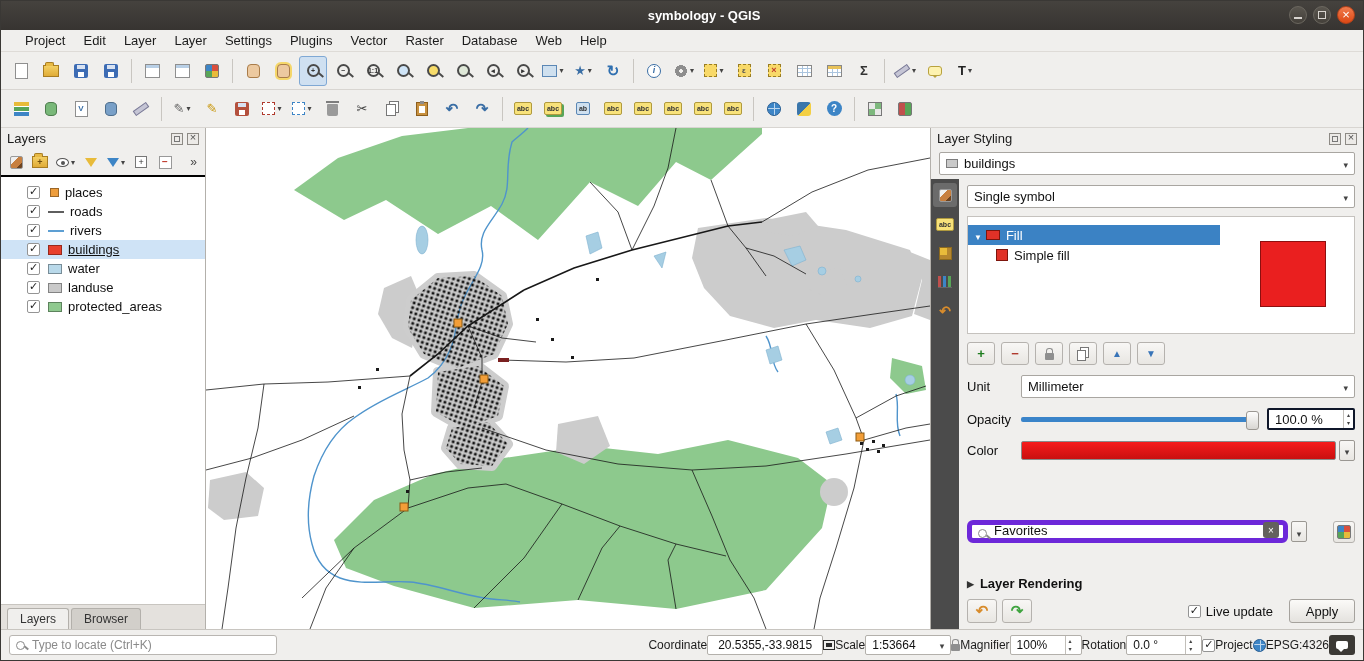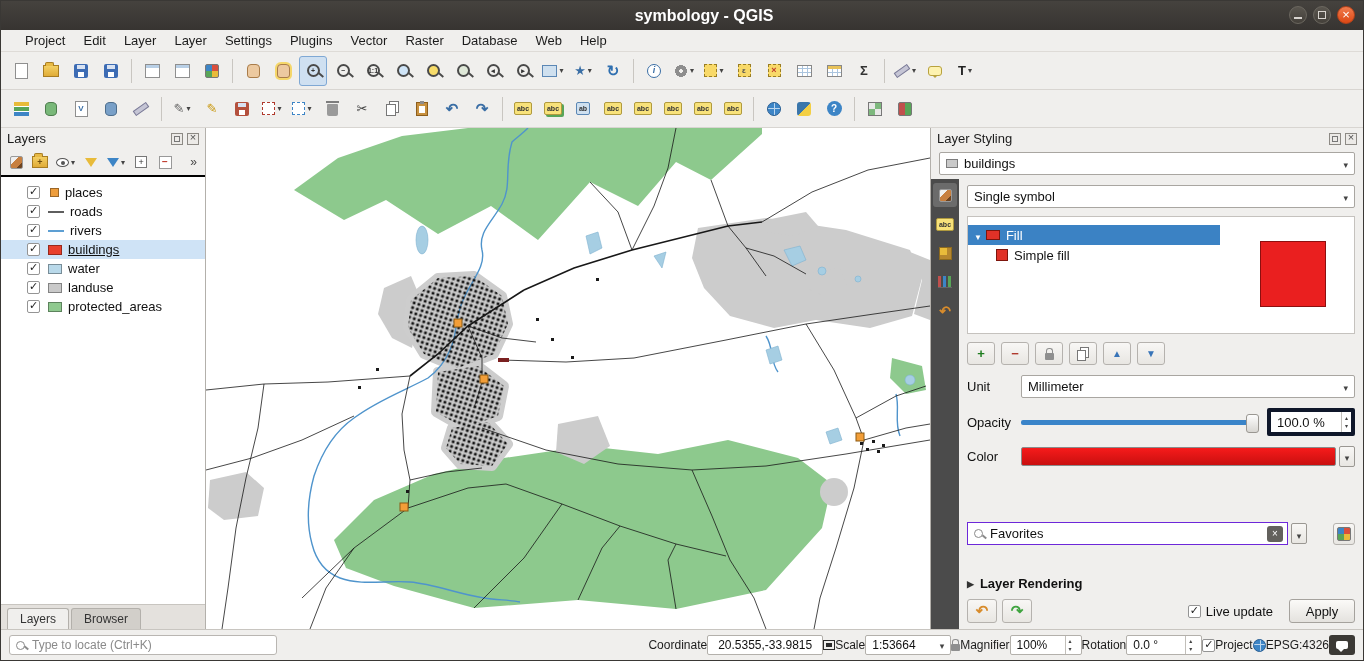--- a/index.html
+++ b/index.html
@@ -1,20 +1,20 @@
 <!DOCTYPE html>
 <html><head>
 <meta charset="utf-8">
 <style>
   *{margin:0;padding:0;box-sizing:border-box;font-family:"Liberation Sans",sans-serif;}
   html,body{width:1364px;height:661px;background:#555;}
   .win{width:1364px;height:661px;border:1px solid #3a3835;display:flex;flex-direction:column;background:#f0efed;overflow:hidden;}
   
   .titlebar{height:29px;background:linear-gradient(#45423e,#373431);display:flex;align-items:center;justify-content:center;position:relative;flex:none;}
-  .titlebar .title{color:#fff;font-size:16px;font-weight:bold;margin-left:44px;}
+  .titlebar .title{color:#fff;font-size:13px;font-weight:bold;margin-left:44px;}
   .winctl{position:absolute;right:8px;top:5px;display:flex;gap:6px;}
   .wc{width:18px;height:18px;border-radius:50%;border:1px solid #6b675f;background:linear-gradient(#5a564f,#44403a);position:relative;}
   .wc.close{background:linear-gradient(#f07c4e,#dd4814);border-color:#b5421a;}
   .wc.min::after{content:"";position:absolute;left:4px;right:4px;bottom:4px;height:2px;background:#d8d4cf;}
   .wc.max::after{content:"";position:absolute;inset:4px;border:1.5px solid #d8d4cf;}
   .wc.close::after{content:"×";position:absolute;left:0;right:0;top:-1px;text-align:center;color:#fff;font-size:13px;line-height:18px;}
   
   .menubar{height:22px;background:#f0efed;display:flex;align-items:center;padding-left:15px;border-bottom:1px solid #dedbd7;flex:none;}
   .menu-item{padding:2px 9px;font-size:13px;color:#1c1c1c;}
   
@@ -140,29 +140,29 @@
   .sab{width:28px;height:23px;border:1px solid #b5b2ae;border-radius:3px;background:linear-gradient(#f8f7f5,#e8e6e2);display:flex;align-items:center;justify-content:center;font-size:13px;font-weight:bold;}
   .sab.plus{color:#1e7d1e;}.sab.minus{color:#b03a2e;}
   .sab.up,.sab.down{color:#3874b8;font-size:10px;}
   .lockico{width:9px;height:7px;background:#8f8f8f;border-radius:1px;position:relative;margin-top:5px;}
   .lockico::before{content:"";position:absolute;width:5px;height:5px;border:1.5px solid #8f8f8f;border-bottom:none;border-radius:3px 3px 0 0;top:-5px;left:1px;}
   .copyico{width:9px;height:11px;background:#fff;border:1px solid #777;box-shadow:3px -3px 0 -1px #fff,3px -3px 0 0 #777;margin-left:-3px;margin-top:3px;}
   .form-row{display:flex;align-items:center;margin-top:10px;font-size:13px;color:#111;flex:none;}
   .form-row .flabel{width:54px;flex:none;}
   .slider{flex:1;height:5px;background:#3a84c9;border-radius:2px;position:relative;margin-right:10px;}
   .slider::after{content:"";position:absolute;right:-2px;top:-6px;width:11px;height:17px;background:linear-gradient(#fdfdfd,#d8d6d2);border:1px solid #9a9792;border-radius:3px;}
-  .spinbox{height:28px;background:#fff;border:4px solid #0f172a;border-radius:2px;display:flex;align-items:center;padding-left:6px;font-size:13px;}
+  .spinbox{height:22px;background:#fff;border:2px solid #0f172a;border-radius:2px;display:flex;align-items:center;padding-left:6px;font-size:13px;}
   .spinbox.w88{width:88px;}
   .spinner{margin-left:auto;height:100%;display:flex;flex-direction:column;justify-content:center;border-left:1px solid #c2bfba;padding:0 3px;}
   .spinner::before{content:"▴";font-size:6px;line-height:8px;color:#444;}
   .spinner::after{content:"▾";font-size:6px;line-height:8px;color:#444;}
   .colorbar{flex:1;height:19px;background:linear-gradient(#f61b1b,#c90f0f);border:1px solid #8a8a8a;border-radius:2px;}
   .dd-btn{width:16px;height:21px;margin-left:3px;border:1px solid #9a9792;border-radius:2px;background:linear-gradient(#f8f7f5,#e8e6e2);display:flex;align-items:center;justify-content:center;}
   .favorites-row{display:flex;align-items:center;flex:none;}
-  .searchbox{flex:1;height:23px;background:#fff;border:1px solid #6d28d9;border-radius:0;display:flex;align-items:center;padding:0 4px 0 6px;font-size:13px;color:#111;}
+  .searchbox{flex:1;height:23px;background:#fff;border:5px solid #6d28d9;border-radius:6px;display:flex;align-items:flex-end;padding:0 4px 0 6px;font-size:13px;color:#111;}
   .sb-mag{width:9px;height:9px;border:1.5px solid #8a8a8a;border-radius:50%;position:relative;margin-right:7px;flex:none;}
   .sb-mag::after{content:"";position:absolute;width:5px;height:1.5px;background:#8a8a8a;right:-5px;bottom:0;transform:rotate(40deg);}
   .clear-btn{margin-left:auto;width:16px;height:16px;background:#63615d;border-radius:3px;color:#fff;font-size:10px;display:flex;align-items:center;justify-content:center;}
   .stylemgr{width:22px;height:22px;margin-left:26px;border:1px solid #b5b2ae;border-radius:3px;background:linear-gradient(#f8f7f5,#e8e6e2);display:flex;align-items:center;justify-content:center;}
   .lr-row{display:flex;align-items:center;gap:6px;font-size:13px;font-weight:bold;color:#111;flex:none;}
   .lr-row::before{content:"▶";font-size:9px;color:#333;}
   .bottom-row{margin-top:8px;display:flex;align-items:center;flex:none;}
   .bab{width:30px;height:24px;border:1px solid #b5b2ae;border-radius:3px;background:linear-gradient(#f8f7f5,#e8e6e2);display:flex;align-items:center;justify-content:center;font-size:15px;font-weight:bold;margin-right:5px;}
   .bab.undo{color:#d88c2c;}.bab.redo{color:#3fa43f;}
   .live-update{margin-left:auto;display:flex;align-items:center;gap:5px;font-size:13px;color:#111;}

